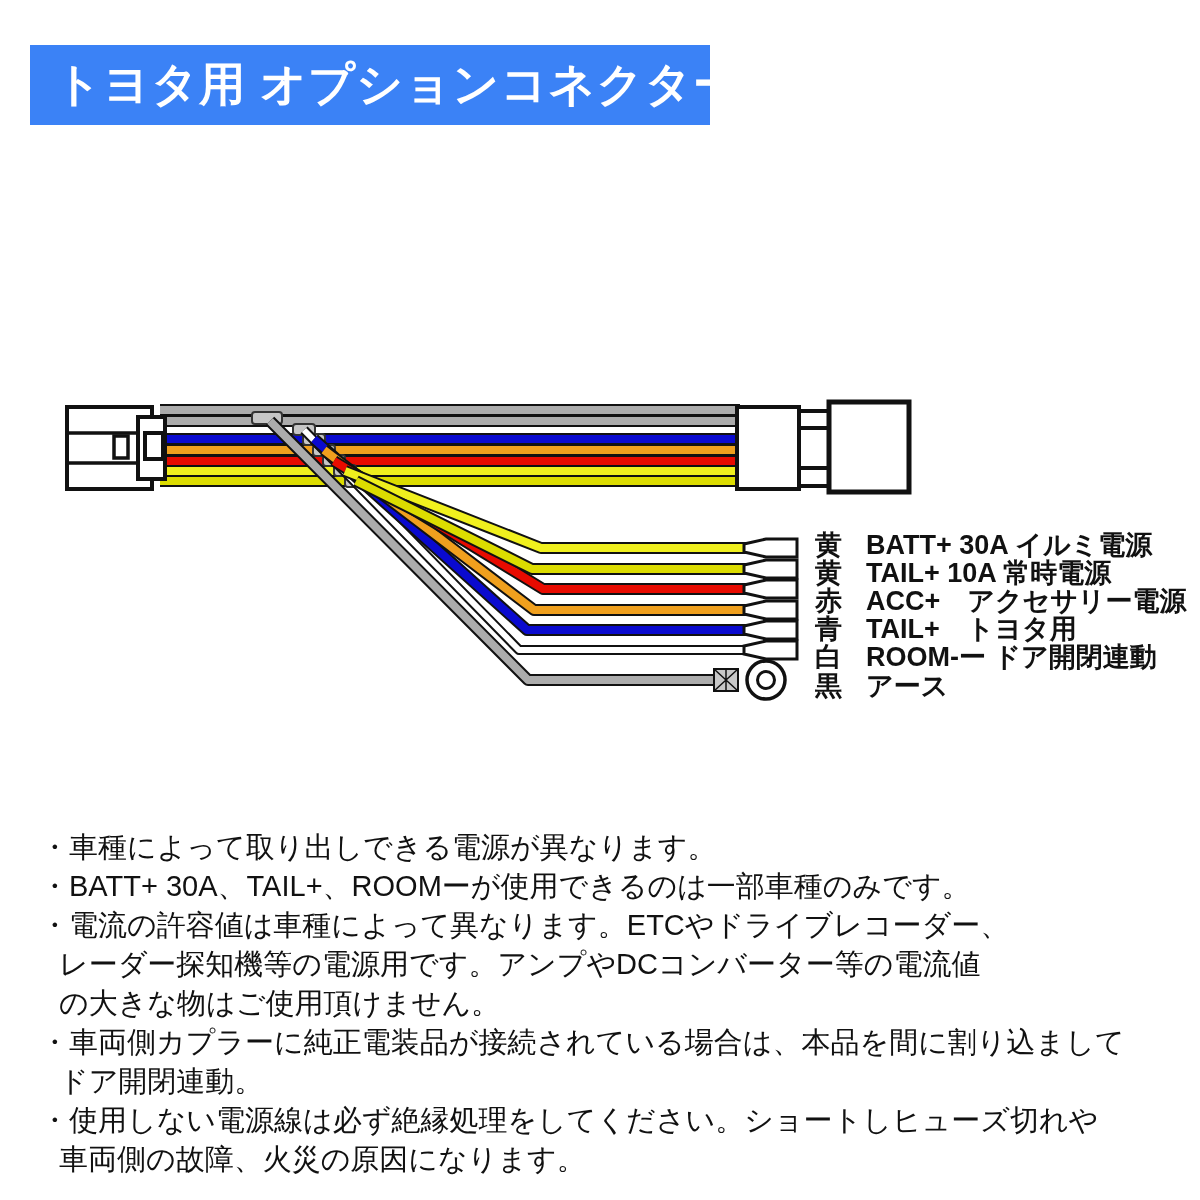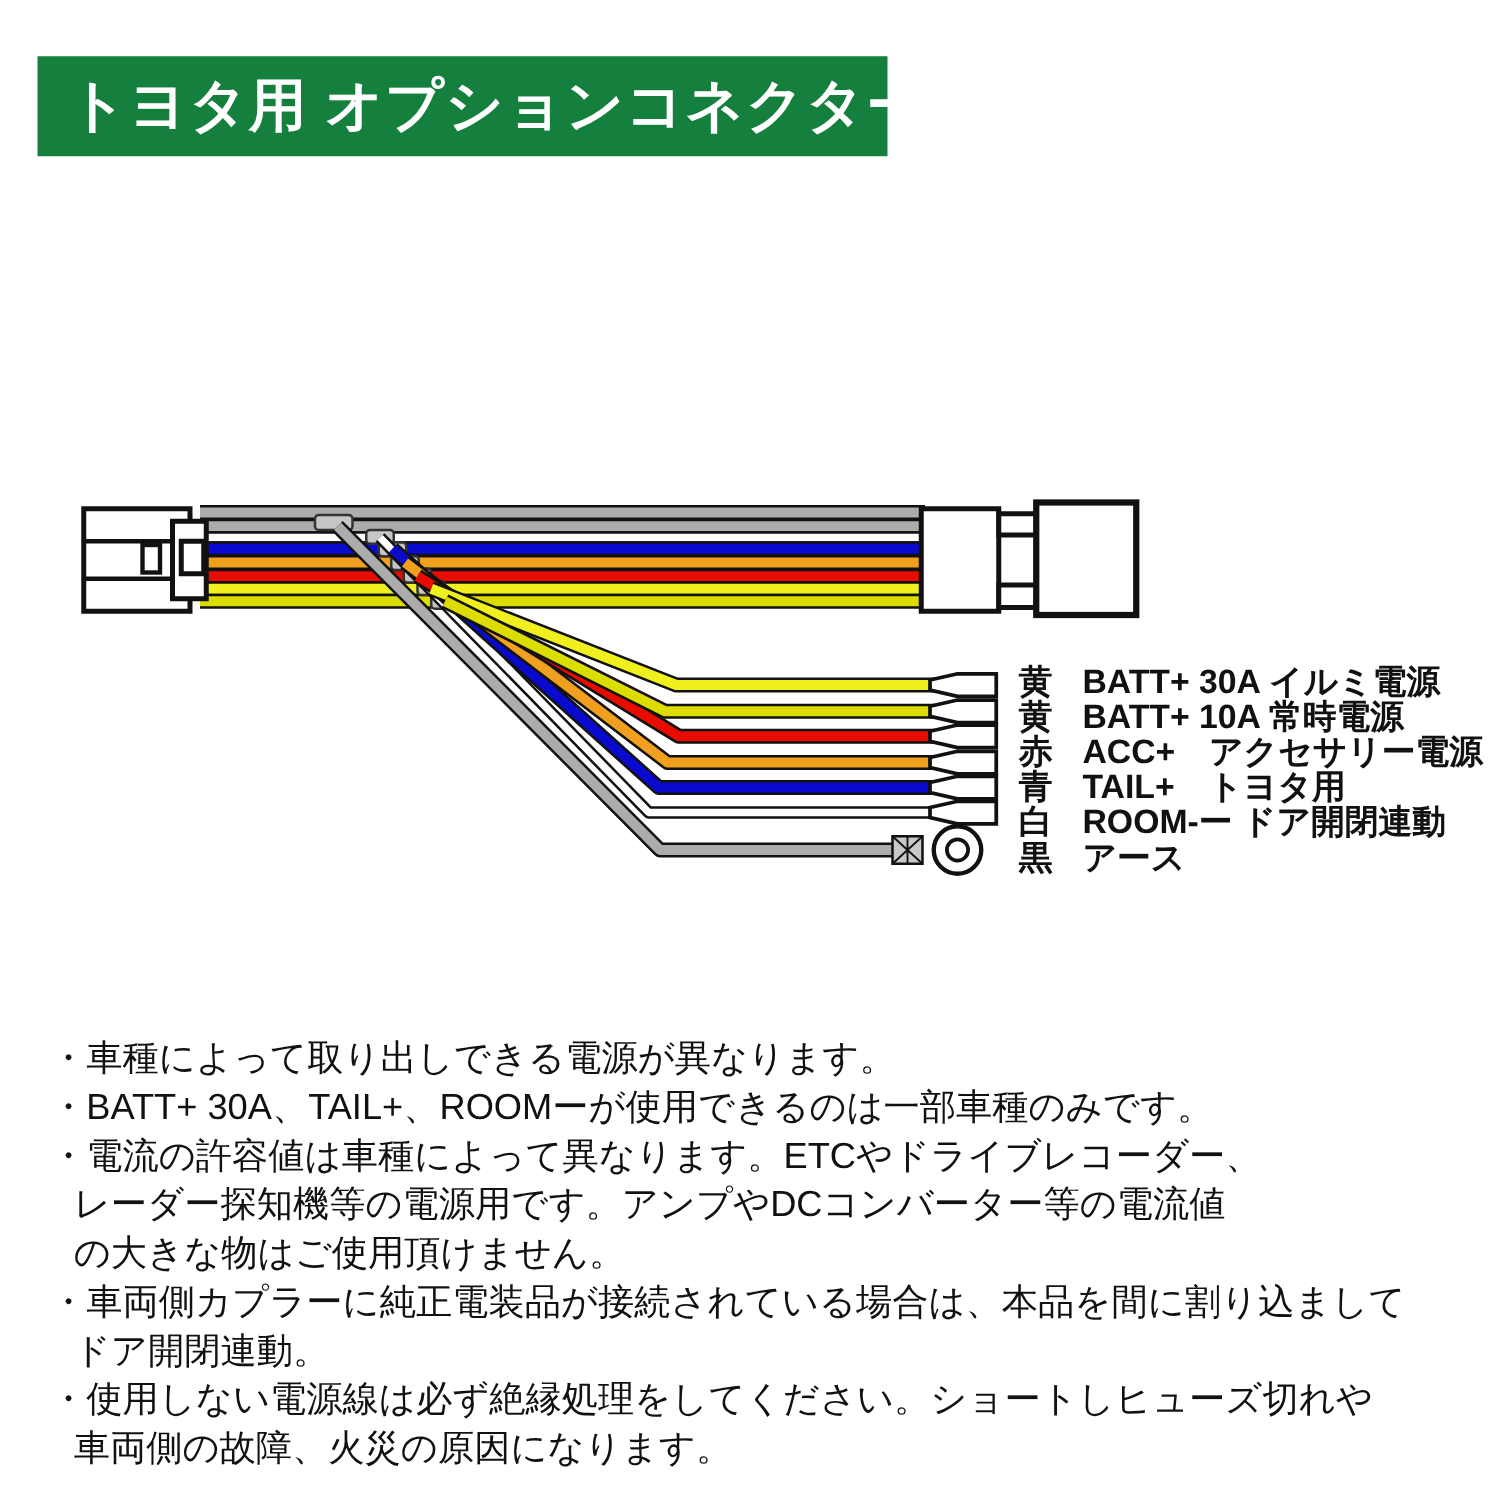--- a/index.html
+++ b/index.html
@@ -19,21 +19,21 @@
     font-weight:bold;font-size:27px;white-space:nowrap;}
   .lab-color{display:inline-block;width:51px;}
   
   #notes{left:40px;top:828px;width:1150px;font-size:29px;line-height:39px;}
   .note-line{white-space:nowrap;}
   .note-line.indent{padding-left:19px;}
 </style>
 </head>
 <body>
 
-<div class="abs" id="header-bar" style="background: #15803d;">
+<div class="abs" id="header-bar" style="background: #3b82f6;">
   <div id="header-title" style="color: rgb(255, 255, 255);">トヨタ用 オプションコネクター</div>
 </div>
 
 <svg class="abs" id="diagram-svg" viewBox="0 0 1200 760" xmlns="http://www.w3.org/2000/svg">
     <polyline points="160,410 740,410" fill="none" stroke="#111111" stroke-width="12" stroke-linejoin="round" stroke-linecap="butt"></polyline>
     <polyline points="160,410 740,410" fill="none" stroke="#acacac" stroke-width="8" stroke-linejoin="round" stroke-linecap="butt"></polyline>
     <polyline points="160,421 740,421" fill="none" stroke="#111111" stroke-width="12" stroke-linejoin="round" stroke-linecap="butt"></polyline>
     <polyline points="160,421 740,421" fill="none" stroke="#acacac" stroke-width="8" stroke-linejoin="round" stroke-linecap="butt"></polyline>
     <polyline points="160,430 740,430" fill="none" stroke="#111111" stroke-width="10" stroke-linejoin="round" stroke-linecap="butt"></polyline>
     <polyline points="160,430 740,430" fill="none" stroke="#ffffff" stroke-width="6" stroke-linejoin="round" stroke-linecap="butt"></polyline>
@@ -90,21 +90,21 @@
     <rect x="829" y="402" width="80" height="90" fill="#fff" stroke="#111111" stroke-width="5"></rect>
   </svg>
 
 <div id="wire-labels">
   <div class="wire-label-row" style="top: 526px;">
     <span class="lab-color">黄</span>
     <span>BATT+ 30A イルミ電源</span>
   </div>
   <div class="wire-label-row" style="top: 554px;">
     <span class="lab-color">黄</span>
-    <span>BATT+ 10A 常時電源</span>
+    <span>TAIL+ 10A 常時電源</span>
   </div>
   <div class="wire-label-row" style="top: 582px;">
     <span class="lab-color">赤</span>
     <span>ACC+　アクセサリー電源</span>
   </div>
   <div class="wire-label-row" style="top: 610px;">
     <span class="lab-color">青</span>
     <span>TAIL+　トヨタ用</span>
   </div>
   <div class="wire-label-row" style="top: 638px;">

